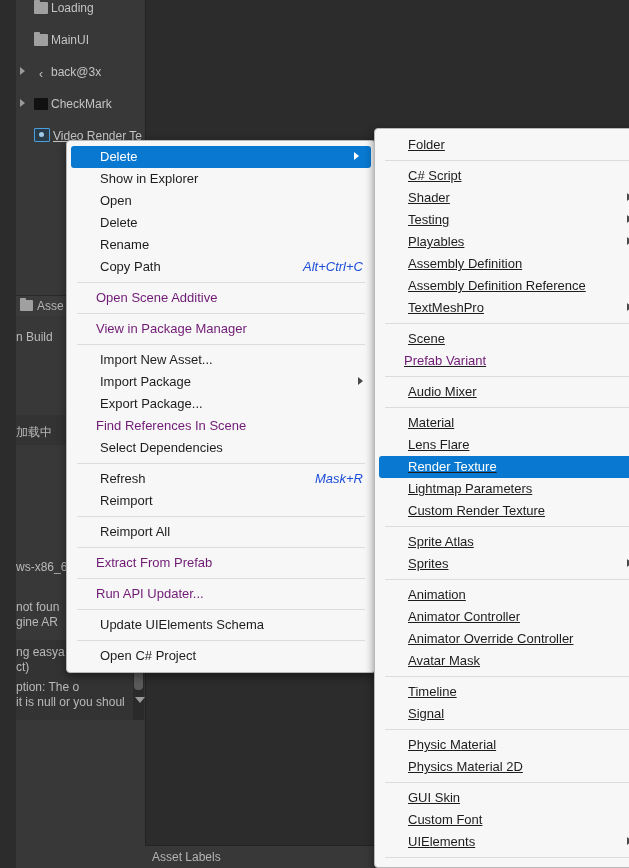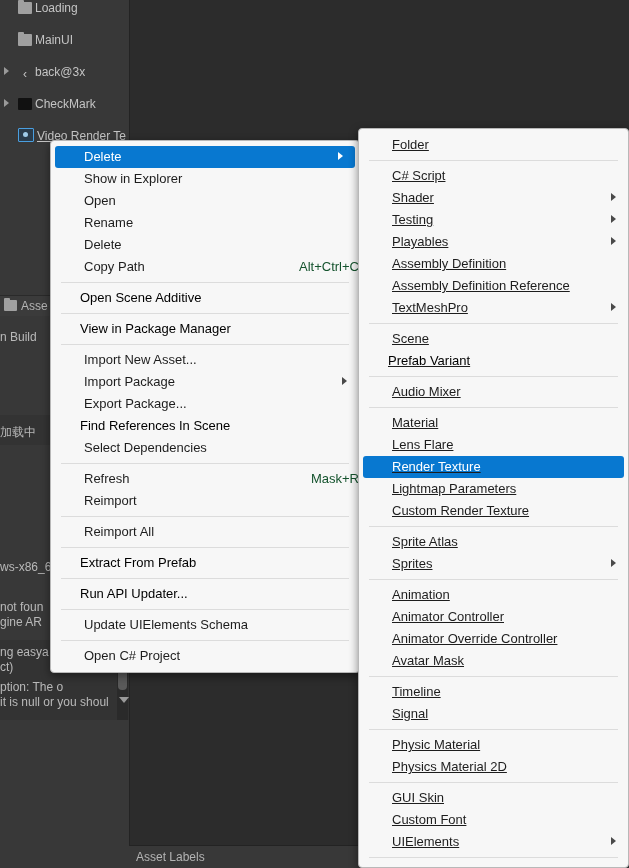--- a/index.html
+++ b/index.html
@@ -4,21 +4,21 @@
 <style>
   html,body{margin:0;padding:0;}
   body{
     width:629px;height:868px;position:relative;overflow:hidden;
     background:#2c2c2c;
     font-family:"Liberation Sans", sans-serif;
     -webkit-font-smoothing:antialiased;
   }
 
   
-  .editor{position:absolute;inset:0;background:#2c2c2c;}
+  .editor{position:absolute;inset:0;background:#2c2c2c;margin-left:16px;}
 
   .hierarchy-panel{
     position:absolute;left:0;top:0;width:129px;height:868px;
     background:#383838;border-right:1px solid #232323;
   }
   .hier-row{
     position:relative;height:16px;line-height:16px;
     color:#c4c4c4;font-size:12px;white-space:nowrap;overflow:hidden;
     padding-left:18px;
   }
@@ -99,24 +99,24 @@
     box-sizing:border-box;
   }
   #menu-main{left:50px;top:140px;width:310px;}
   #menu-create{left:358px;top:128px;width:271px;text-decoration:underline;}
 
   .mi{
     position:relative;height:22px;line-height:22px;
     padding:0 12px 0 33px;white-space:nowrap;
     color:#1d1d1d;cursor:default;
   }
-  .mi.disabled{color:#000000;padding-left:29px;}
+  .mi.disabled{color:#701a75;padding-left:29px;}
   .mi.sel{background:#0878d0;color:#ffffff;border-radius:3px;margin:0 4px;padding-left:29px;}
   .mi .shortcut{
-    position:absolute;right:0;top:0;color:#14532d;
+    position:absolute;right:12px;top:0;color:#1d4ed8;font-style:italic;
   }
   .mi .arrow{
     position:absolute;right:12px;top:6px;
     width:0;height:0;border-top:4px solid transparent;border-bottom:4px solid transparent;
     border-left:5px solid #4a4a4a;
   }
   .mi.sel .arrow{border-left-color:#ffffff;}
   .sep{height:1px;background:#dcdcdc;margin:4px 10px;}
 </style>
 </head>
@@ -162,22 +162,22 @@
   <div class="scroll-arrow"></div>
 
   <div class="asset-labels-bar">
     <span>Asset Labels</span>
   </div>
 
   <div class="menu" id="menu-main">
       <div class="mi sel"><span>Delete</span><span class="arrow"></span></div>
       <div class="mi"><span>Show in Explorer</span></div>
       <div class="mi"><span>Open</span></div>
+      <div class="mi"><span>Delete</span></div>
       <div class="mi"><span>Rename</span></div>
-      <div class="mi"><span>Delete</span></div>
       <div class="mi"><span>Copy Path</span><span class="shortcut">Alt+Ctrl+C</span></div>
       <div class="sep"></div>
       <div class="mi disabled"><span>Open Scene Additive</span></div>
       <div class="sep"></div>
       <div class="mi disabled"><span>View in Package Manager</span></div>
       <div class="sep"></div>
       <div class="mi"><span>Import New Asset...</span></div>
       <div class="mi"><span>Import Package</span><span class="arrow"></span></div>
       <div class="mi"><span>Export Package...</span></div>
       <div class="mi disabled"><span>Find References In Scene</span></div>

